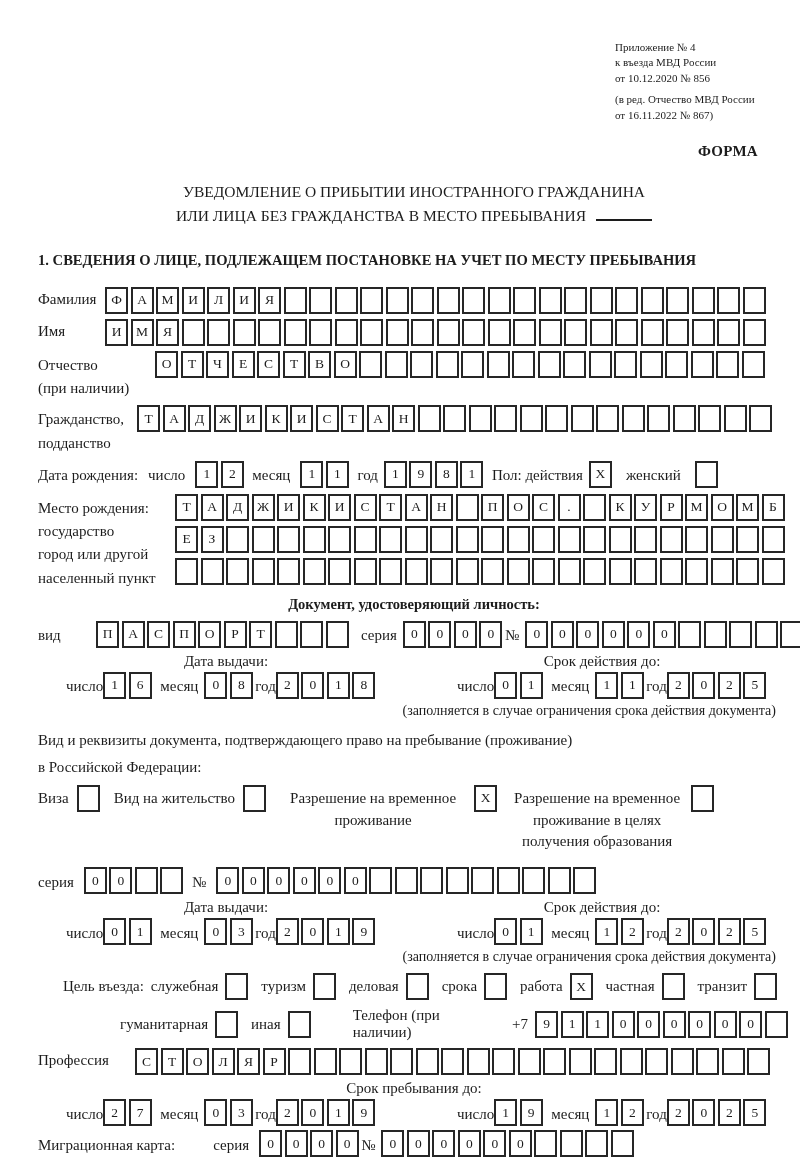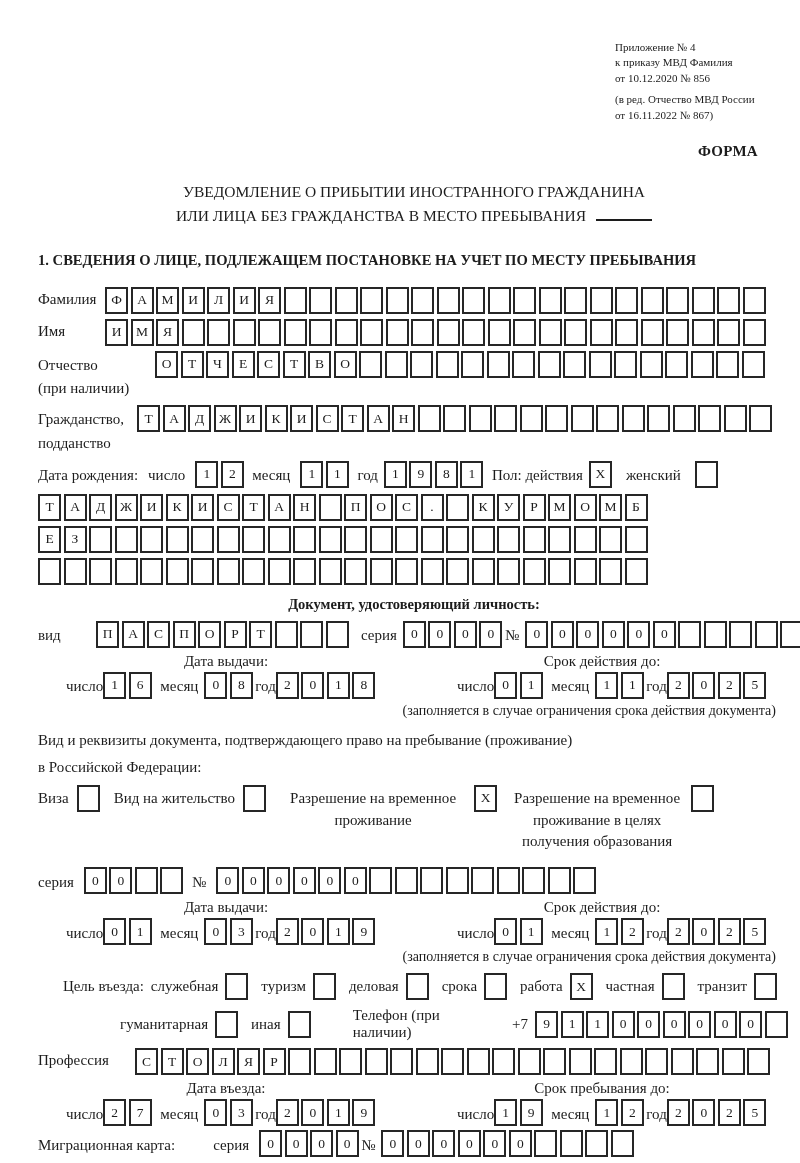--- a/index.html
+++ b/index.html
@@ -49,21 +49,21 @@
   .purpose .plabel{margin-right:7px;}
   .purpose .cb{margin-right:13px;}
 </style>
 </head>
 <body>
 
 <div class="page">
 
   <div class="doc-header">
     <div>Приложение № 4</div>
-    <div>к приказу МВД Фамилия</div>
+    <div>к въезда МВД России</div>
     <div>от 10.12.2020 № 856</div>
     <div class="hsub">(в ред. Отчество МВД России</div>
     <div>от 16.11.2022 № 867)</div>
   </div>
   <div class="forma">ФОРМА</div>
 
   <div class="title">
     <div>УВЕДОМЛЕНИЕ О ПРИБЫТИИ ИНОСТРАННОГО ГРАЖДАНИНА</div>
     <div><span>ИЛИ ЛИЦА БЕЗ ГРАЖДАНСТВА В МЕСТО ПРЕБЫВАНИЯ</span><span class="underline"></span></div>
   </div>
@@ -230,20 +230,26 @@
     <div class="dlbl">Пол: действия</div>
     <span class="gap6"></span>
     <span class="cb">X</span>
     <span class="gap14"></span>
     <div class="dlbl">женский</div>
     <span class="gap14"></span>
     <span class="cb"></span>
   </div>
 
   <div class="row stackrows" style="margin-top:6px">
+    <div class="lbl2" style="width:137px">
+      <div>Место рождения:</div>
+      <div>государство</div>
+      <div>город или другой</div>
+      <div>населенный пункт</div>
+    </div>
     <div>
       <div class="cells">
           <span class="cell">Т</span>
           <span class="cell">А</span>
           <span class="cell">Д</span>
           <span class="cell">Ж</span>
           <span class="cell">И</span>
           <span class="cell">К</span>
           <span class="cell">И</span>
           <span class="cell">С</span>
@@ -575,21 +581,20 @@
         <span class="cell"></span>
         <span class="cell"></span>
         <span class="cell"></span>
         <span class="cell"></span>
         <span class="cell"></span>
         <span class="cell"></span>
       </div>
   </div>
 
   <div class="dates-heads">
-    <span>Дата въезда:</span>
     <span>Срок пребывания до:</span>
   </div>
   <div class="dates-row">
     <div class="dates-half" style="padding-left:28px">
       <span class="dlbl">число</span>
       <div class="cells">
           <span class="cell">2</span>
           <span class="cell">7</span>
         </div>
       <span class="gap6"></span>

